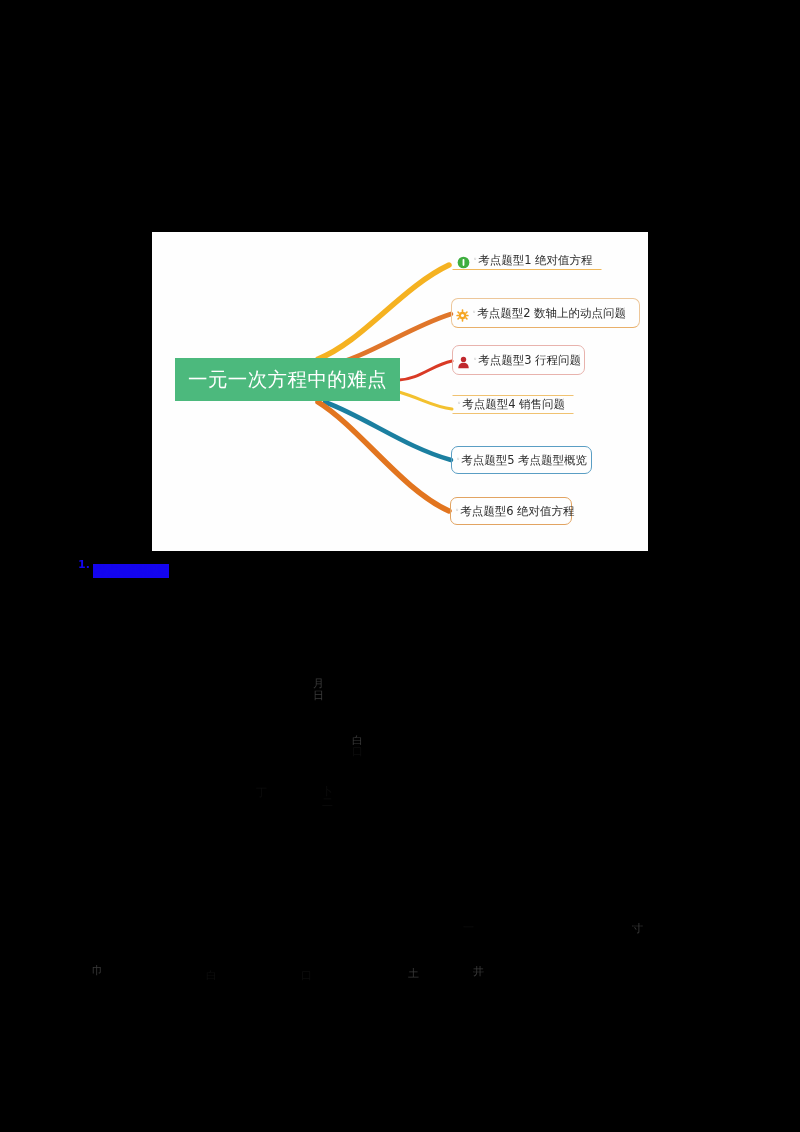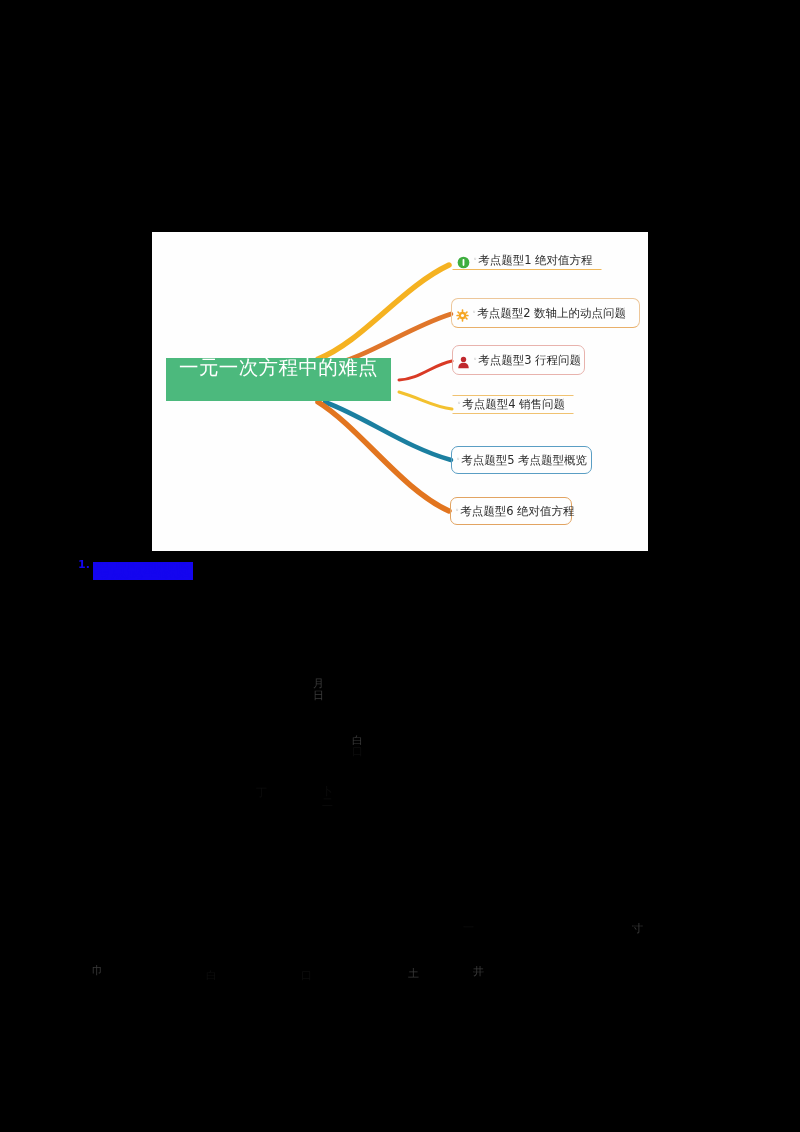--- a/index.html
+++ b/index.html
@@ -39,26 +39,27 @@
     position: absolute;
     left: 0; top: 0;
     width: 496px;
     height: 319px;
     display: block;
   }
 
   
   #root-node {
     position: absolute;
-    left: 14px;
+    left: 23px;
     top: 126px;
     width: 225px;
     height: 43px;
     background: #4cb97d;
     display: flex;
+    align-items: center;
     justify-content: center;
     z-index: 5;
   }
   #root-node .root-label {
     color: #ffffff;
     font-size: 19.5px;
     letter-spacing: 0.4px;
     line-height: 1;
     white-space: nowrap;
     font-family: "DejaVu Sans", "Liberation Sans", sans-serif;
@@ -126,21 +127,21 @@
   #blue-caption .cap-num {
     color: #1405ef;
     font-size: 11px;
     font-weight: bold;
     margin-right: 3px;
     line-height: 1;
   }
   #blue-caption .cap-text {
     color: #1405ef;
     background: #1405ef;
-    font-size: 16px;
+    font-size: 12px;
     font-weight: bold;
     line-height: 1;
     padding: 1px 2px;
     white-space: nowrap;
     margin-top: 13px;
   }
 
   
   .artifact {
     position: absolute;

